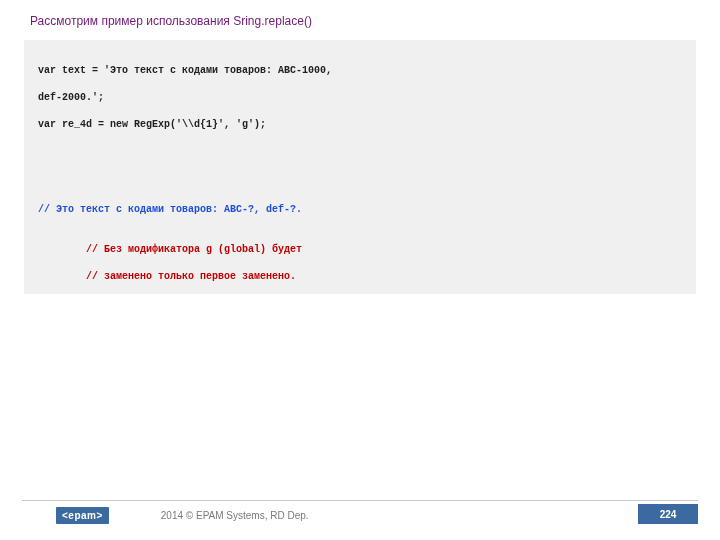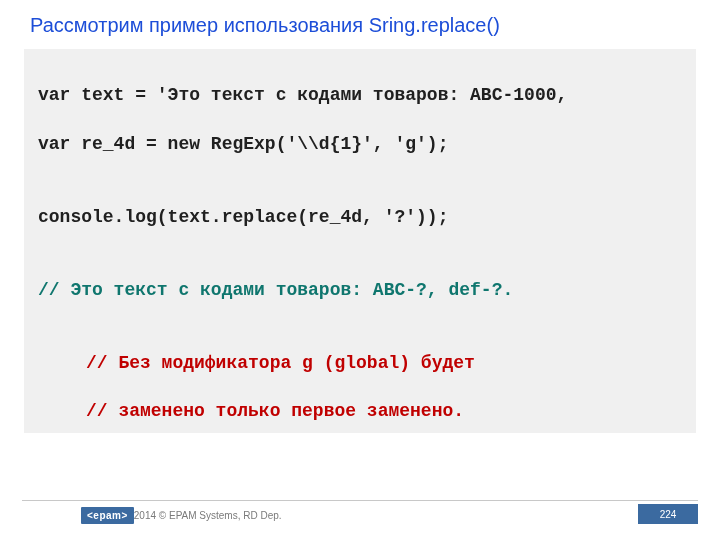--- a/index.html
+++ b/index.html
@@ -16,99 +16,102 @@
     height: 100%;
     position: relative;
   }
   .header-title {
     color: #3b6aa0;
     font-size: 15px;
     font-weight: bold;
     padding: 32px 0 0 40px;
   }
   .subtitle {
-    color: #1d4ed8;
-    font-size: 20px;
+    color: #701a75;
+    font-size: 12px;
     font-weight: 400;
     padding: 14px 8px 0 30px;
   }
   .code-block {
     background: #f0f0f0;
     margin: 12px 24px 0 24px;
     padding: 10px 14px 10px 14px;
     font-family: "Courier New", Courier, monospace;
-    font-size: 18px;
+    font-size: 10px;
     line-height: 1.35;
     font-weight: bold;
     color: #202020;
     white-space: pre-wrap;
   }
   .code-line { display: block; }
-  .comment-green { color: #0f766e; }
+  .comment-green { color: #1d4ed8; margin-top: 31px; }
   .comment-red { color: #c00000; margin-left: 48px; }
   .footer {
     position: absolute;
     left: 0;
     bottom: 14px;
     width: 100%;
     height: 26px;
   }
   .footer-line {
     margin: 0 22px 6px 22px;
     height: 1px;
     background: #c8c8c8;
   }
   .footer-content {
     display: flex;
     align-items: center;
-    padding-left: 81px;
+    padding-left: 56px;
     position: relative;
+    gap: 24px;
   }
   .logo {
     background: #3b6aa0;
     color: #ffffff;
     font-size: 10px;
     font-weight: bold;
     padding: 3px 6px;
     border-radius: 1px;
     letter-spacing: 0.5px;
   }
   .copyright {
     color: #7a7a7a;
     font-size: 10px;
+    margin-left: 28px;
   }
   .page-num-wrap {
     position: absolute;
     right: 22px;
     bottom: 0;
     background: #3b6aa0;
     width: 60px;
     height: 20px;
     display: flex;
     align-items: center;
     justify-content: center;
   }
   .page-num {
     color: #ffffff;
     font-size: 10px;
+    font-weight: bold;
   }
 </style>
 </head>
 <body>
 
 <div class="slide">
 
 
   <div class="subtitle">Рассмотрим пример использования Sring.replace()</div>
 
   <div class="code-block">
 <span class="code-line">var text = 'Это текст с кодами товаров: ABC-1000,</span>
+<span class="code-line">def-2000.';</span>
 <span class="code-line">var re_4d = new RegExp('\\d{1}', 'g');</span>
 <span class="code-line"></span>
-<span class="code-line">console.log(text.replace(re_4d, '?'));</span>
 <span class="code-line"></span>
 <span class="code-line comment-green">// Это текст с кодами товаров: ABC-?, def-?.</span>
 <span class="code-line"></span>
 <span class="code-line comment-red">// Без модификатора g (global) будет</span>
 <span class="code-line comment-red">// заменено только первое заменено.</span></div>
 
   <div class="footer">
     <div class="footer-line"></div>
     <div class="footer-content">
       <span class="logo">&lt;epam&gt;</span>

